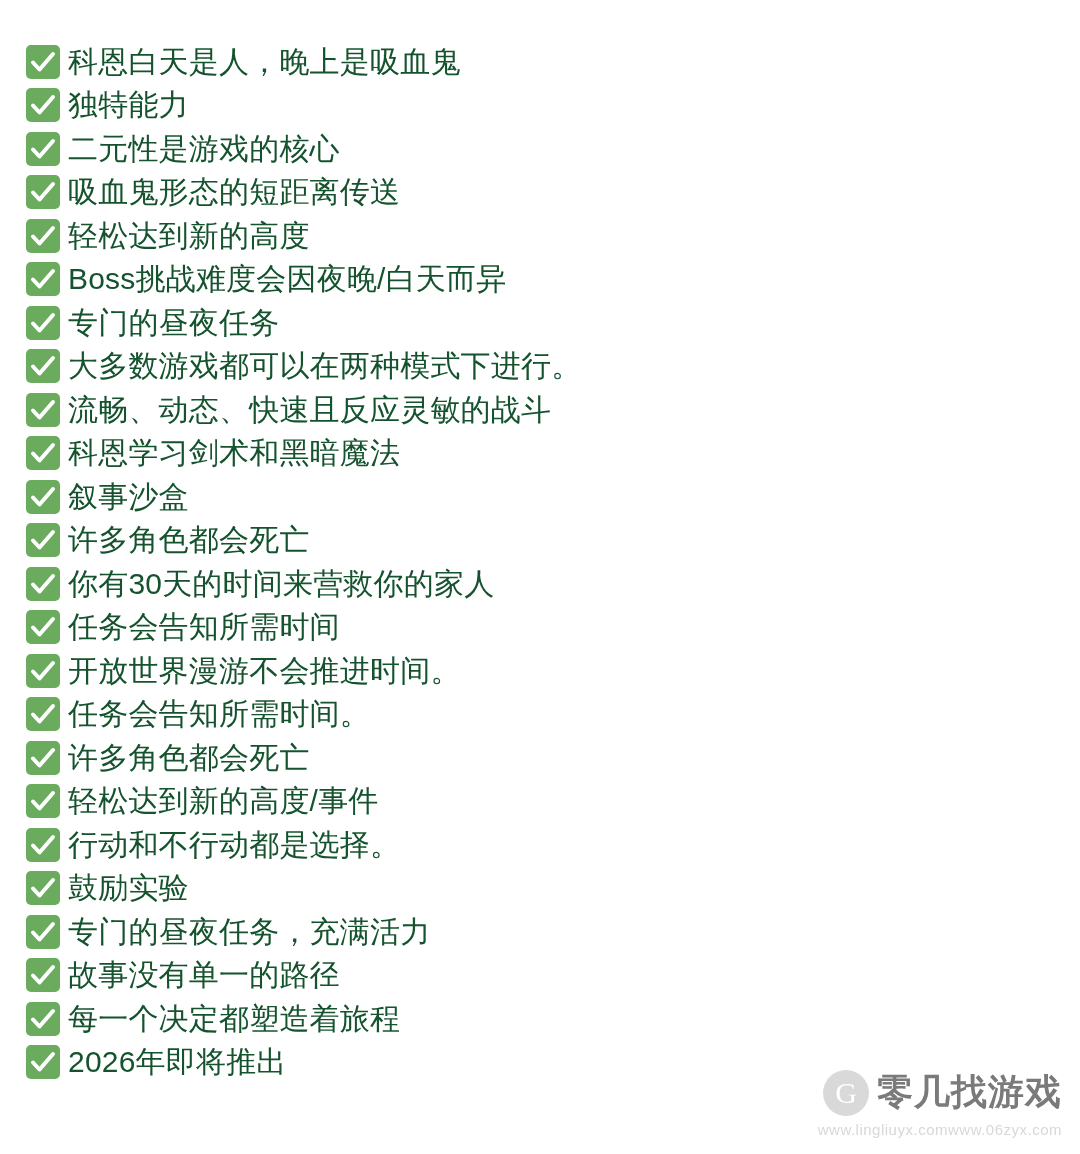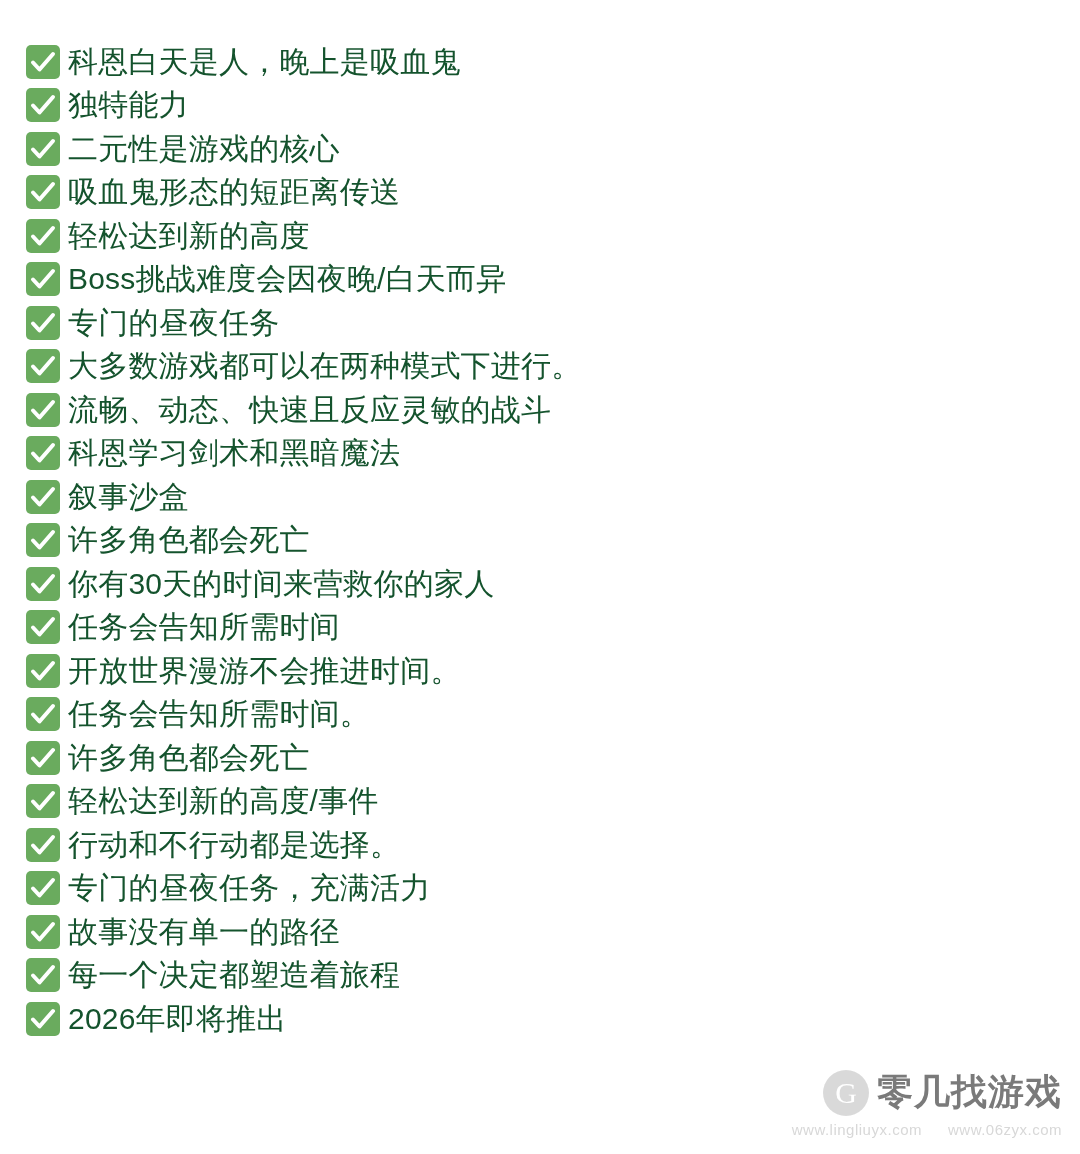--- a/index.html
+++ b/index.html
@@ -83,21 +83,20 @@
     color: #737373;
     font-weight: bold;
     letter-spacing: 1px;
   }
   .wm-sub {
     margin-top: 4px;
     font-size: 15px;
     color: #d6d6d6;
     display: flex;
     justify-content: flex-end;
-    gap: 26px;
     letter-spacing: 0.5px;
   }
 </style>
 </head>
 <body>
 
 <div class="page">
   <ul class="checklist" id="checklist">
       <li class="check-item">
         <span class="check-icon">
@@ -243,20 +242,28 @@
         </span>
         <span class="check-label">轻松达到新的高度/事件</span>
       </li>
       <li class="check-item">
         <span class="check-icon">
           <svg width="34" height="34" viewBox="0 0 34 34" aria-hidden="true">
             <path d="M7 17.5 L13.5 24.5 L27 9" fill="none" stroke="#ffffff" stroke-width="4" stroke-linecap="round" stroke-linejoin="round"></path>
           </svg>
         </span>
         <span class="check-label">行动和不行动都是选择。</span>
+      </li>
+      <li class="check-item">
+        <span class="check-icon">
+          <svg width="34" height="34" viewBox="0 0 34 34" aria-hidden="true">
+            <path d="M7 17.5 L13.5 24.5 L27 9" fill="none" stroke="#ffffff" stroke-width="4" stroke-linecap="round" stroke-linejoin="round"></path>
+          </svg>
+        </span>
+        <span class="check-label">鼓励实验</span>
       </li>
       <li class="check-item">
         <span class="check-icon">
           <svg width="34" height="34" viewBox="0 0 34 34" aria-hidden="true">
             <path d="M7 17.5 L13.5 24.5 L27 9" fill="none" stroke="#ffffff" stroke-width="4" stroke-linecap="round" stroke-linejoin="round"></path>
           </svg>
         </span>
         <span class="check-label">专门的昼夜任务，充满活力</span>
       </li>
       <li class="check-item">

